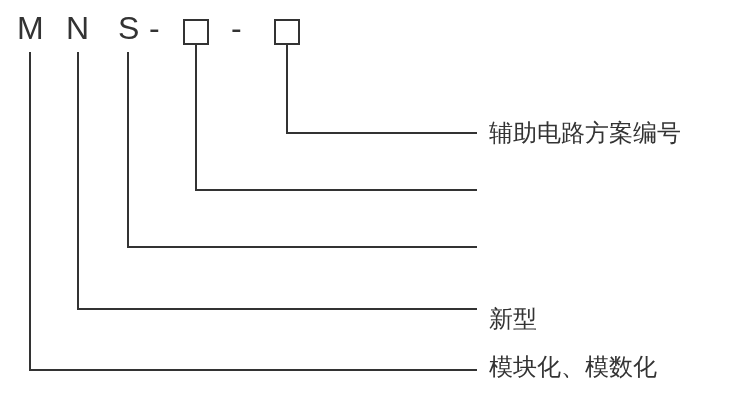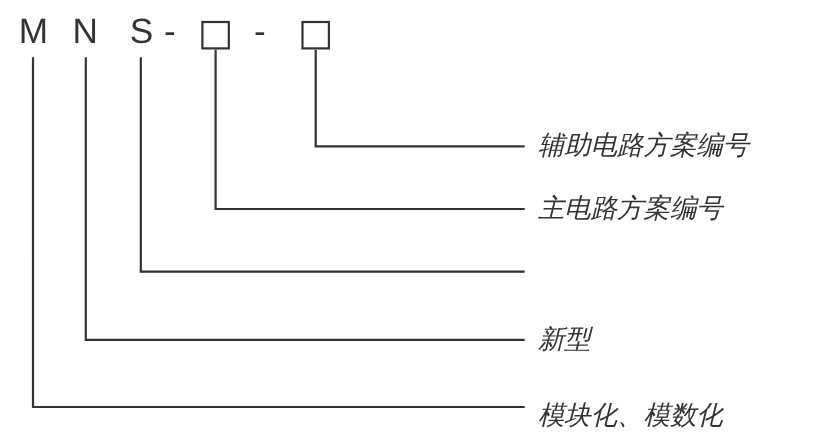--- a/index.html
+++ b/index.html
@@ -40,21 +40,20 @@
     background: #ffffff;
     box-sizing: content-box;
   }
   .label {
     position: absolute;
     left: 489px;
     font-size: 24px;
     line-height: 28px;
     color: #333333;
     white-space: nowrap;
-    font-style: italic;
   }
 </style>
 </head>
 <body>
 
 <div class="diagram">
 
   <svg class="connectors" viewBox="0 0 750 406" xmlns="http://www.w3.org/2000/svg">
     <g fill="none" stroke="#333333" stroke-width="2">
 
@@ -72,17 +71,16 @@
 
   <span class="code-char" style="left:17px">M</span>
   <span class="code-char" style="left:66px">N</span>
   <span class="code-char" style="left:118px">S</span>
   <span class="code-char" style="left:149px">-</span>
   <span class="code-box" style="left:183px"></span>
   <span class="code-char" style="left:231px">-</span>
   <span class="code-box" style="left:274px"></span>
 
   <div class="label" style="top:119px">辅助电路方案编号</div>
-  <div class="label" style="top:176px">主电路方案编号</div>
-  <div class="label" style="top:295px">新型</div>
-  <div class="label" style="top:364px">模块化、模数化</div>
+  <div class="label" style="top:305px">新型</div>
+  <div class="label" style="top:353px">模块化、模数化</div>
 
 </div>
 
 </body></html>

